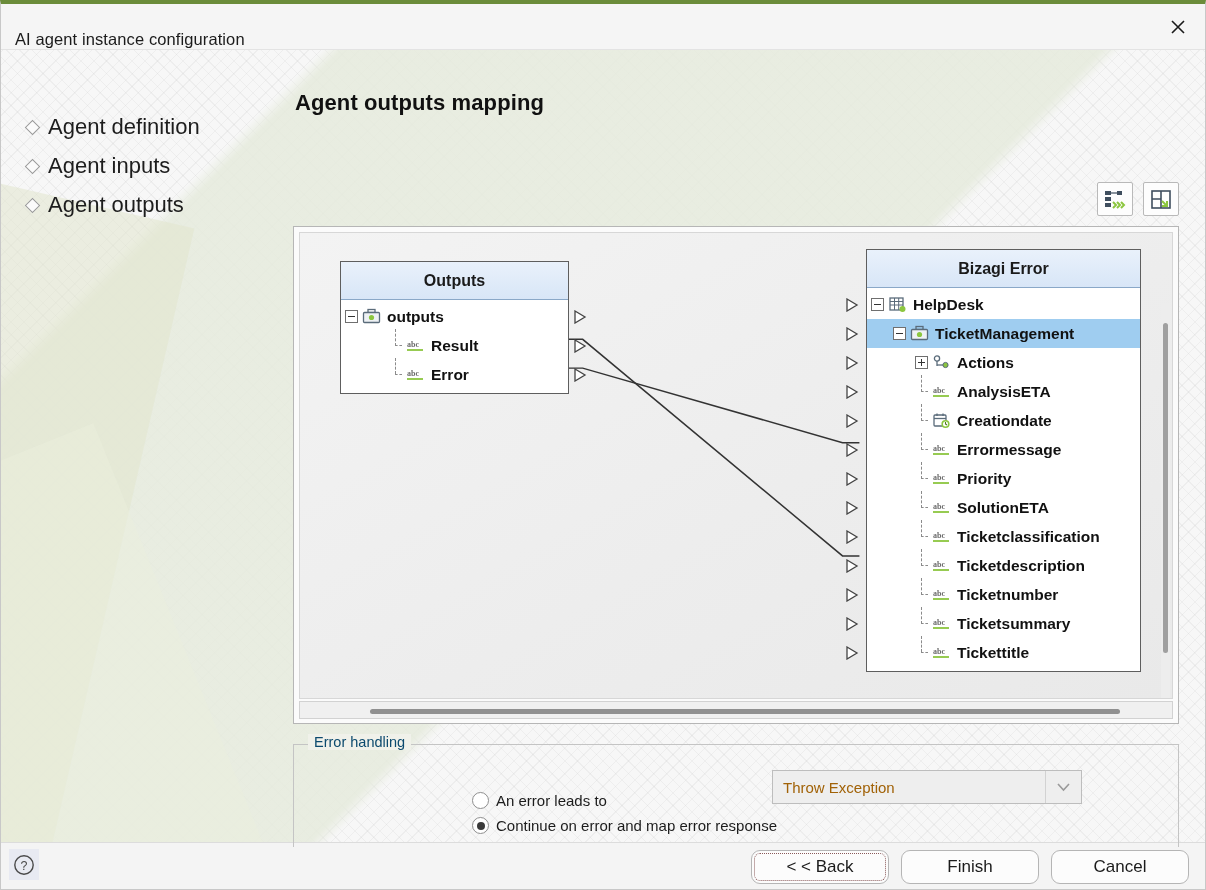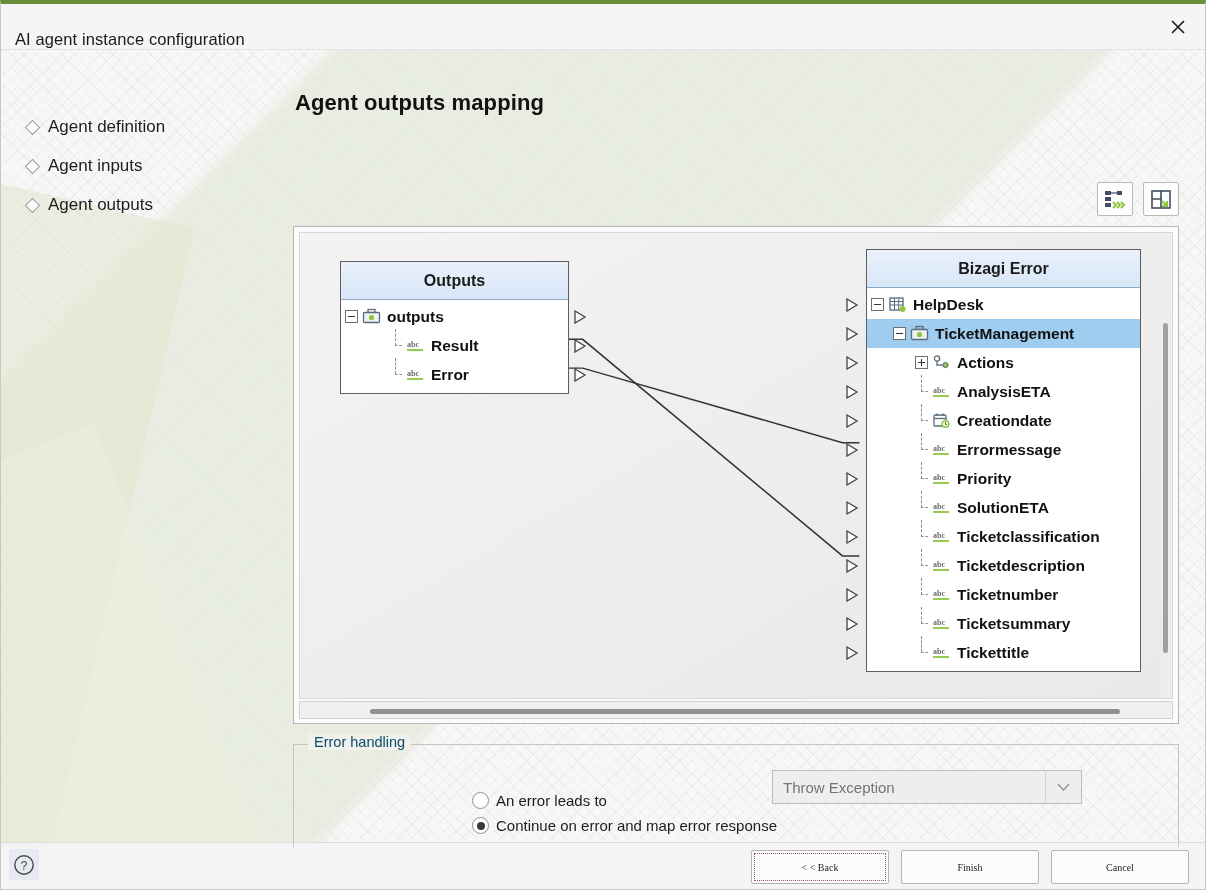--- a/index.html
+++ b/index.html
@@ -67,21 +67,21 @@
   .side-item {
     display:flex; align-items:center; height:30px; margin-bottom:9px;
     cursor:pointer; padding-left:4px;
   }
   .side-bullet {
     width:11px; height:11px; margin-right:10px; flex:none;
     transform:rotate(45deg);
     border:1.4px solid #9a9a9a;
     background:#fbfbfb;
   }
-  .side-label { font-size:17px; color:#1d1d1d; white-space:nowrap; }
+  .side-label { font-size:22px; color:#1d1d1d; white-space:nowrap; }
 
   
   #main { position:absolute; left:292px; top:40px; width:886px; z-index:3; }
   #page-title {
     font-size:22px; font-weight:bold; color:#111; margin:0 0 34px 2px;
     letter-spacing:.1px;
   }
 
   
   #toolbar { position:absolute; right:0; top:92px; display:flex; gap:10px; }
@@ -201,42 +201,42 @@
     flex:none; margin-right:7px; cursor:pointer;
   }
   .radio.on::after { content:""; width:8px; height:8px; border-radius:50%; background:#3a3a3a; }
   .radio-label { font-size:15px; color:#1c1c1c; white-space:nowrap; }
   #dropdown {
     position:absolute; left:478px; top:25px; width:310px; height:34px;
     background:#eeeeee; border:1px solid #bdbdbd;
     display:flex; align-items:center; cursor:default;
   }
   #dropdown .dd-text {
-    flex:1; padding-left:10px; font-size:15px; color:#737373; white-space:nowrap;
+    flex:1; padding-left:10px; font-size:15px; color:#a16207; white-space:nowrap;
   }
   #dropdown .dd-arrow {
     width:36px; height:100%; border-left:1px solid #d2d2d2;
     display:flex; align-items:center; justify-content:center;
   }
 
   
   #footer {
     position:absolute; left:0; bottom:0; width:100%; height:47px;
     background:#f4f4f4; border-top:1px solid #dcdcdc;
   }
   #help-btn {
     position:absolute; left:8px; top:6px; width:30px; height:31px;
     background:#e8eaf2; display:flex; align-items:center; justify-content:center;
     cursor:pointer;
   }
   #foot-buttons { position:absolute; right:16px; top:7px; display:flex; gap:12px; }
   .fbtn {
     width:138px; height:34px; background:#fcfcfc;
-    border:1px solid #b5b5b5; border-radius:2px;
-    font-size:10px; color:#1b1b1b; font-family:Liberation Serif, serif;
+    border:1px solid #b5b5b5; border-radius:9px;
+    font-size:17px; color:#1b1b1b; font-family:Liberation Sans, sans-serif;
     cursor:pointer; display:flex; align-items:center; justify-content:center;
   }
   .fbtn.focused { outline:1px dotted #8a5a5a; outline-offset:-4px; }
 </style>
 </head>
 <body>
 
 <div id="window">
 
   <div id="titlebar">

